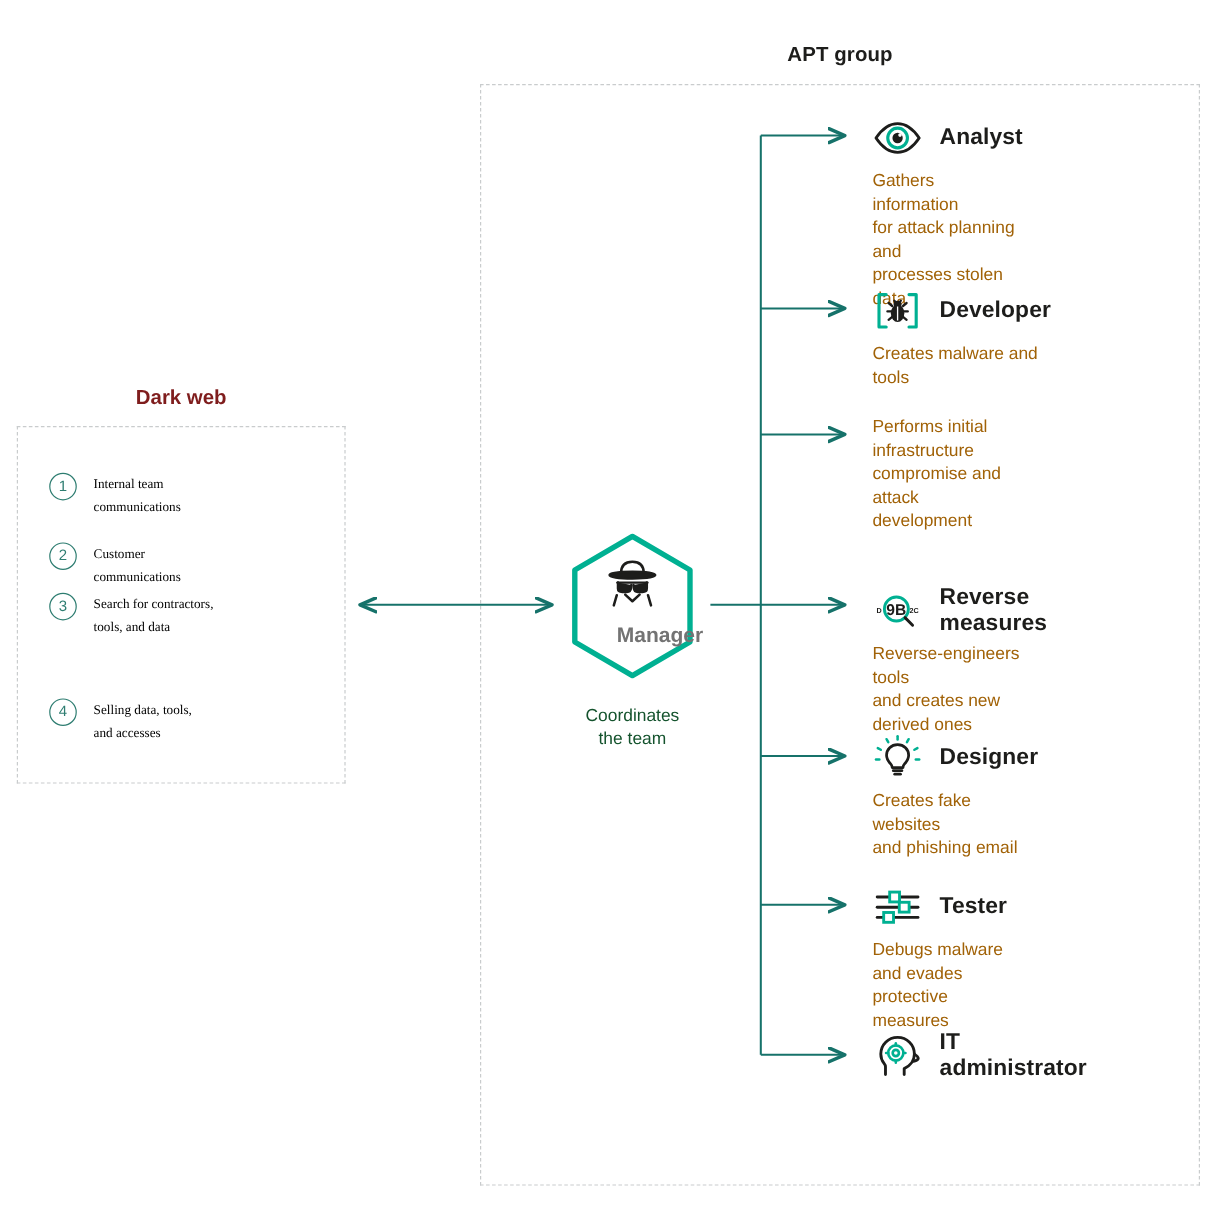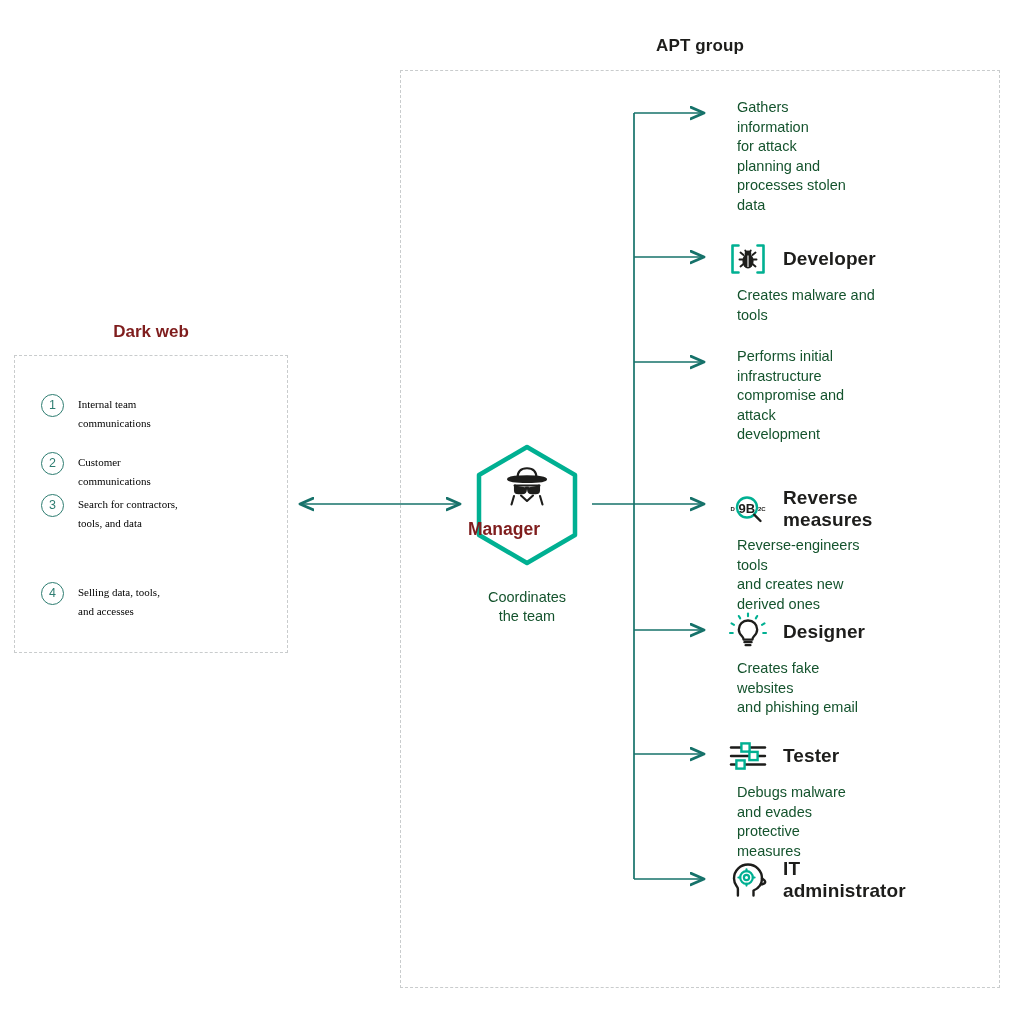--- a/index.html
+++ b/index.html
@@ -46,40 +46,40 @@
     font-size: 11px; line-height: 19px; color: #000000; white-space: pre-line;
     padding-top: 1px;
     font-family: Liberation Serif, serif;
   }
 
   
   #manager-wrap { position: absolute; left: 468px; top: 443px; width: 118px; height: 124px; }
   #manager-wrap svg.hex { position: absolute; inset: 0; }
   #manager-icon { position: absolute; left: 0; top: 22px; width: 118px; text-align: center; }
   #manager-label {
-    position: absolute; left: 0; top: 76px; width: 118px; text-align: left;
-    font-size: 17.5px; font-weight: bold; color: #7f1d1d;
+    position: absolute; left: 0; top: 76px; width: 118px; text-align: right;
+    font-size: 17.5px; font-weight: bold; color: #737373;
   }
   #manager-sub {
     position: absolute; left: 447px; top: 588px; width: 160px;
     text-align: center; font-size: 14.5px; line-height: 19px; color: #14532d;
     white-space: pre-line;
   }
 
   
   #connectors { position: absolute; left: 0; top: 0; width: 1015px; height: 1023px; pointer-events: none; }
 
   
   .role { position: absolute; left: 727px; }
   .role-head { display: flex; align-items: center; gap: 14px; height: 44px; }
   .role-icon { width: 42px; height: 42px; flex: 0 0 42px; display: block; }
   .role-title { font-size: 19px; font-weight: bold; color: #1d1d1b; letter-spacing: .1px; }
   .role-desc {
-    margin-top: 5px; margin-left: 10px;
-    font-size: 14.5px; line-height: 19.5px; color: #14532d; white-space: pre-line;
+    margin-top: 5px; margin-left: 0;
+    font-size: 14.5px; line-height: 19.5px; color: #a16207; white-space: pre-line;
   }
 </style>
 </head>
 <body>
 
 <div id="canvas">
 
   <div id="apt-title">APT group</div>
   <div id="apt-box"></div>
 
@@ -151,20 +151,29 @@
           <path d="M19 30.5 L25 36 L31 30.5"></path>
         </g>
       </svg>
     </div>
     <div id="manager-label">Manager</div>
   </div>
   <div id="manager-sub">Coordinates
 the team</div>
 
   <div class="role" style="top:93px;">
+    <div class="role-head">
+      <svg class="role-icon" viewBox="0 0 42 42">
+        <path d="M3 21 C9 12 15 9 21 9 C27 9 33 12 39 21 C33 30 27 33 21 33 C15 33 9 30 3 21 Z" fill="none" stroke="#1d1d1b" stroke-width="2.4" stroke-linejoin="round"></path>
+        <circle cx="21" cy="21" r="8.2" fill="none" stroke="#00b092" stroke-width="2.6"></circle>
+        <circle cx="21" cy="21" r="4.3" fill="#1d1d1b"></circle>
+        <circle cx="23" cy="18.6" r="1.5" fill="#ffffff"></circle>
+      </svg>
+      <div class="role-title">Analyst</div>
+    </div>
     <div class="role-desc">Gathers information
 for attack planning and
 processes stolen data</div>
   </div>
 
   <div class="role" style="top:237px;">
     <div class="role-head">
       <svg class="role-icon" viewBox="0 0 42 42">
         <path d="M11.5 7.5 L5.5 7.5 L5.5 34.5 L11.5 34.5" fill="none" stroke="#00b092" stroke-width="2.6" stroke-linecap="round" stroke-linejoin="round"></path>
         <path d="M30.5 7.5 L36.5 7.5 L36.5 34.5 L30.5 34.5" fill="none" stroke="#00b092" stroke-width="2.6" stroke-linecap="round" stroke-linejoin="round"></path>

